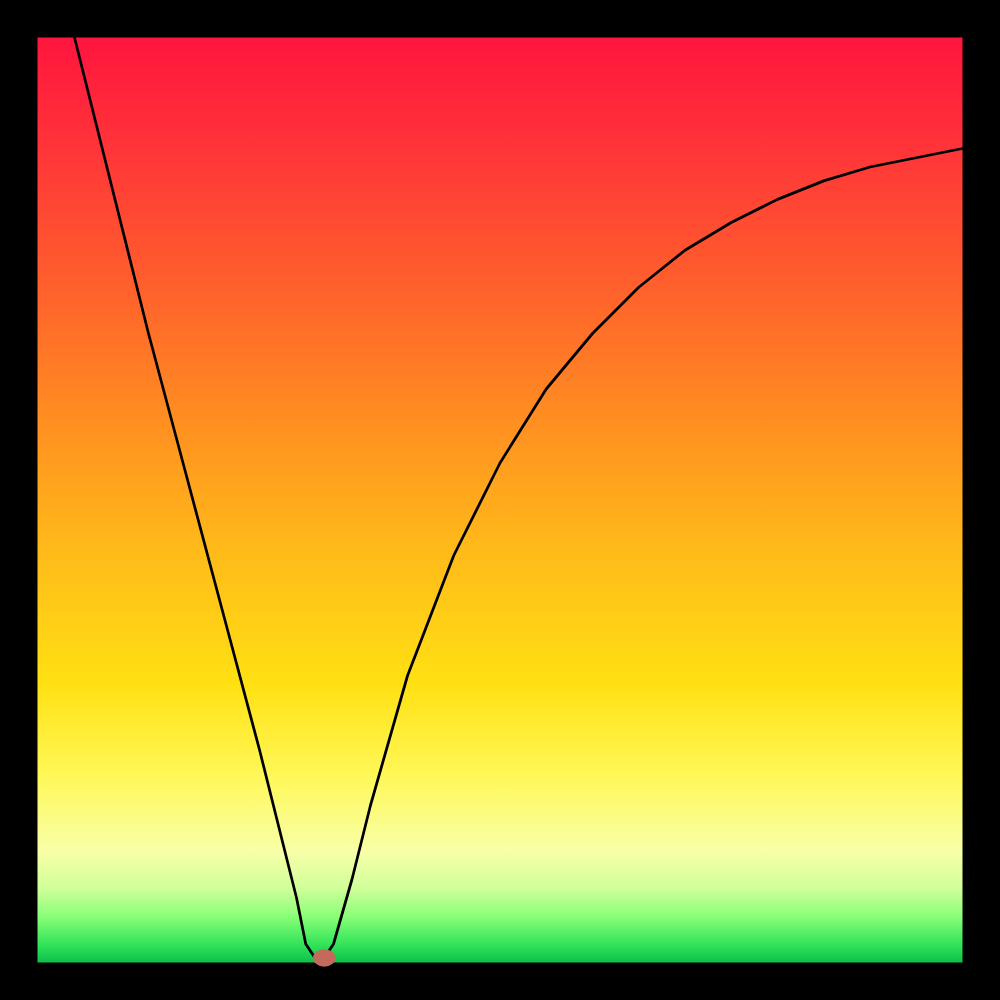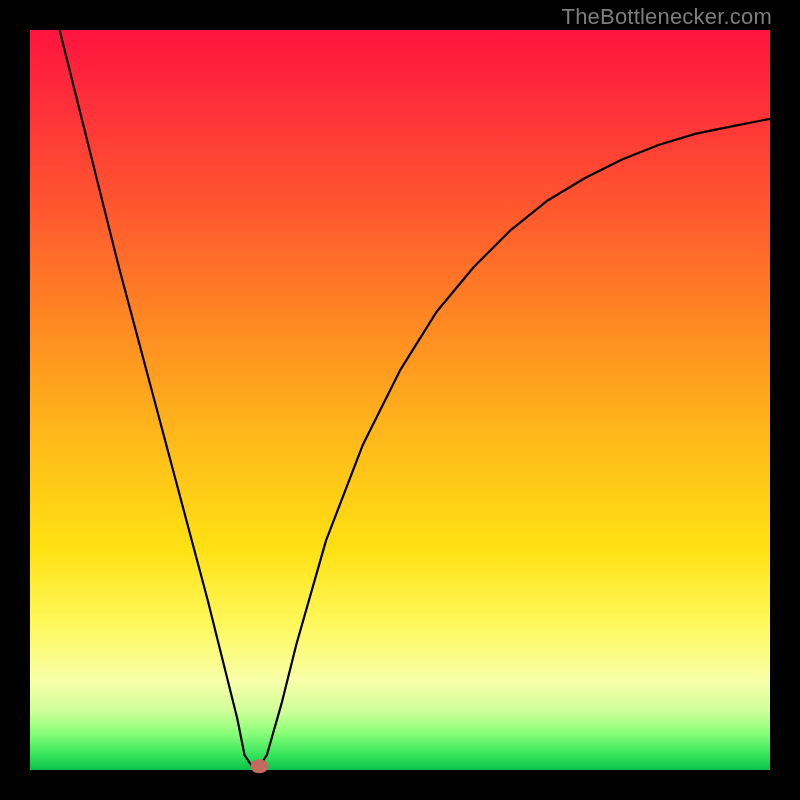--- a/index.html
+++ b/index.html
@@ -56,21 +56,20 @@
     width: 740px;
     height: 740px;
     overflow: visible;
   }
 </style>
 </head>
 <body>
 
 <div class="frame">
 
-  <div class="watermark">TheBottlenecker.com</div>
 
   <div class="plot-area">
     <svg class="curve" id="curve-svg" viewBox="0 0 740 740" preserveAspectRatio="none">
         <path d="M29.60 0.00 L59.20 118.40 L88.80 236.80 L118.40 347.80 L148.00 458.80 L177.60 569.80 L207.20 688.20 L214.60 725.20 L222.00 736.30 L229.40 736.30 L236.80 725.20 L251.60 673.40 L266.40 614.20 L296.00 510.60 L333.00 414.40 L370.00 340.40 L407.00 281.20 L444.00 236.80 L481.00 199.80 L518.00 170.20 L555.00 148.00 L592.00 129.50 L629.00 114.70 L666.00 103.60 L703.00 96.20 L740.00 88.80" fill="none" stroke="#000" stroke-width="2.2" stroke-linecap="round" stroke-linejoin="round"></path>
         <ellipse cx="229.40" cy="736.30" rx="9" ry="7" fill="#c46a5c"></ellipse>
       </svg>
   </div>
 
 </div>
 

